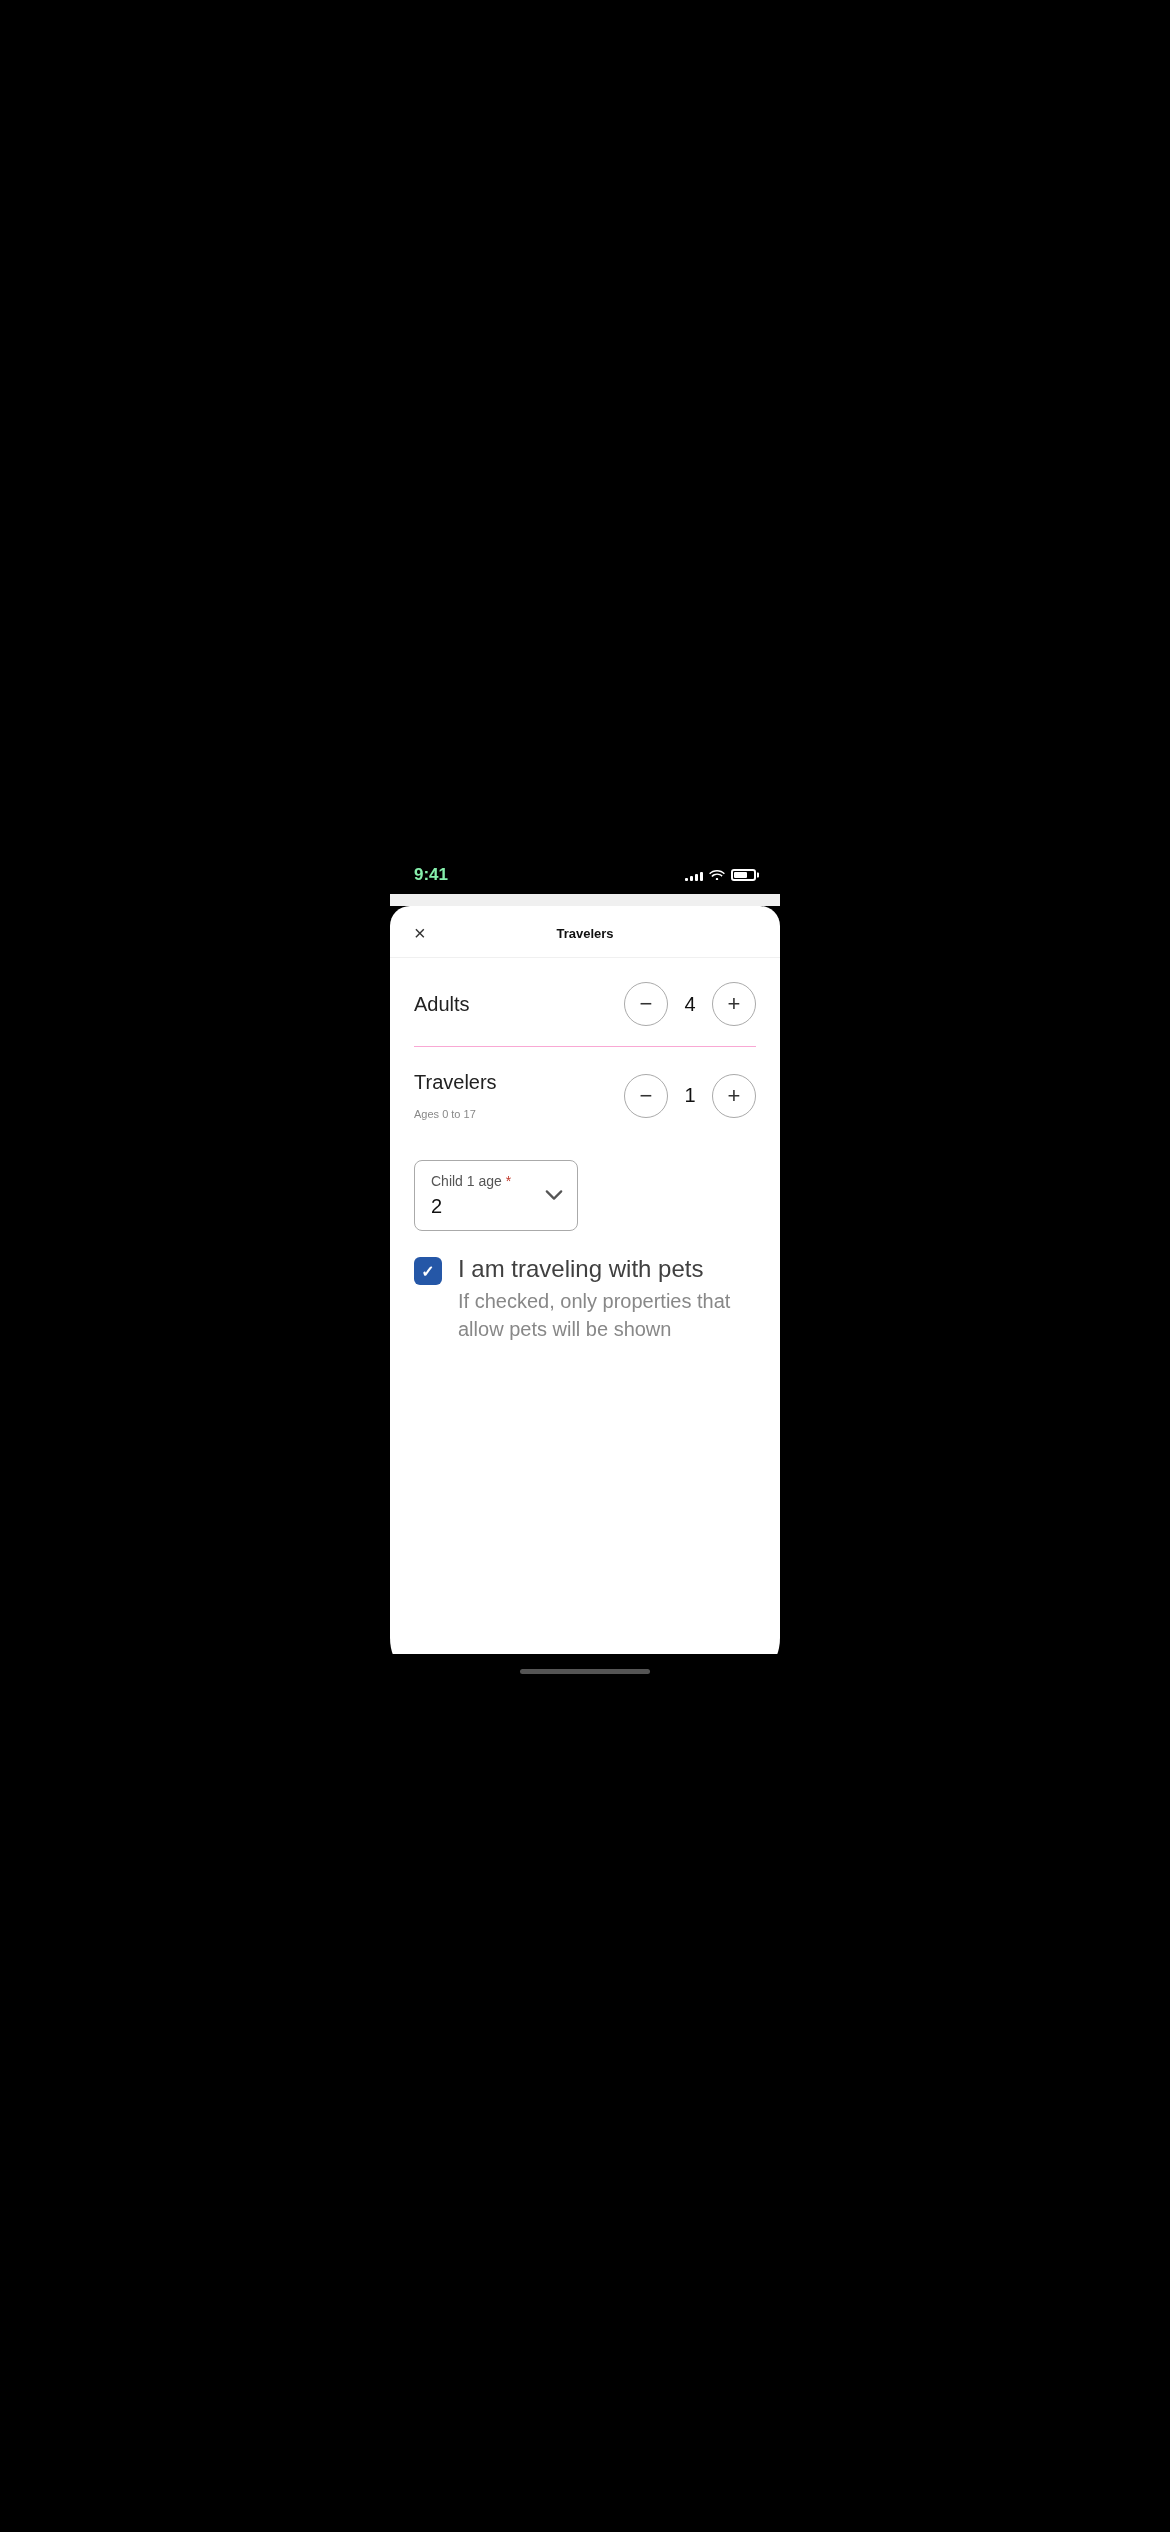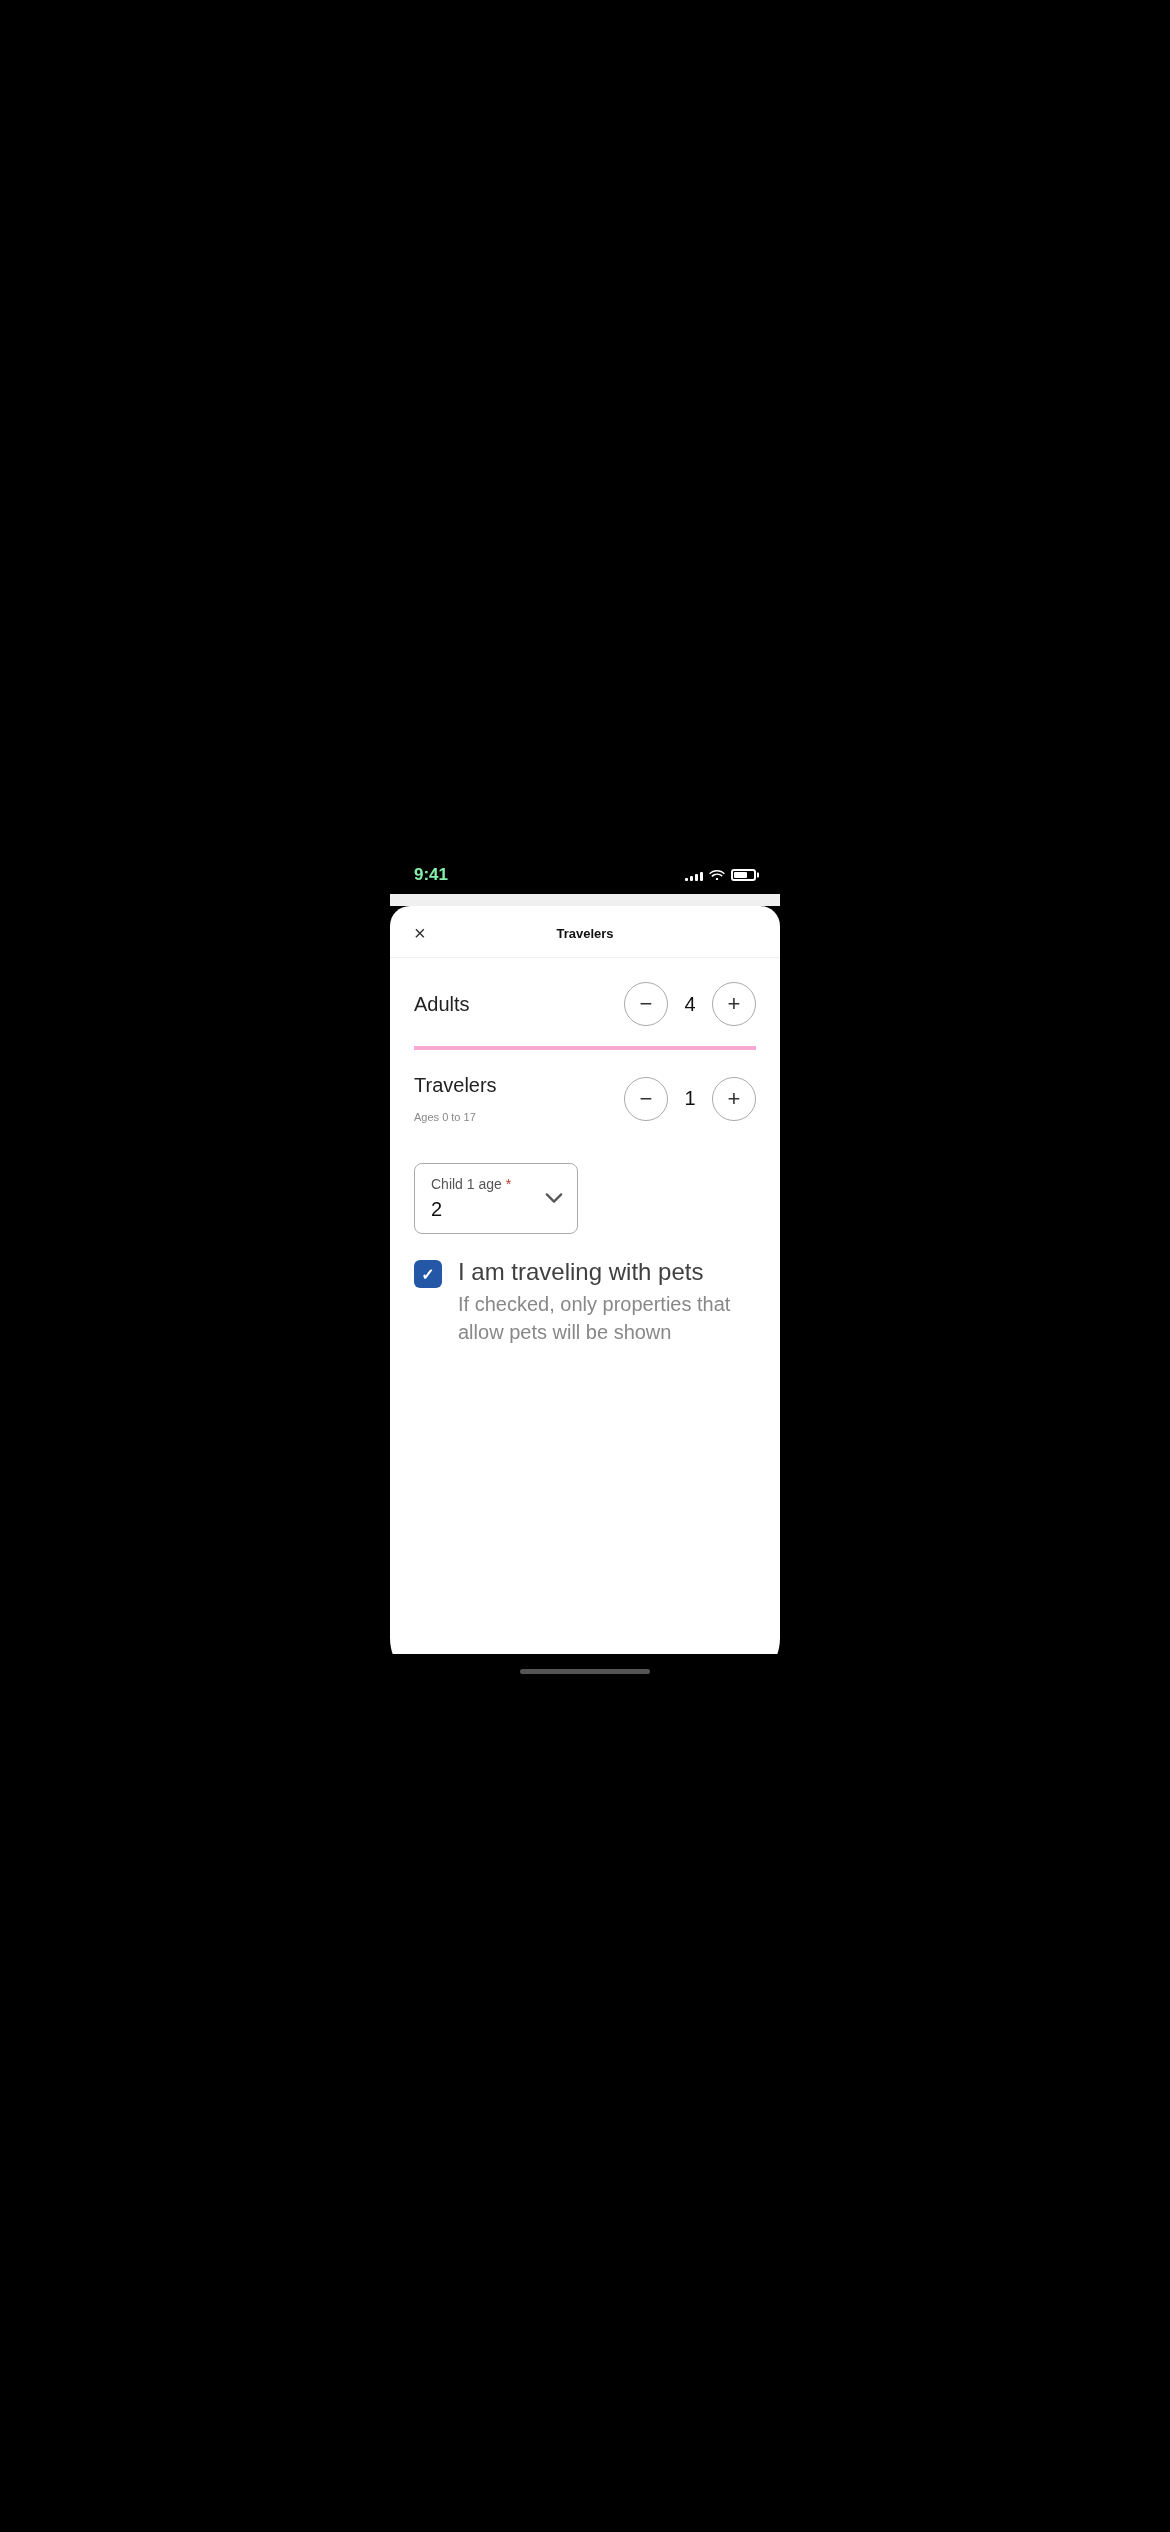--- a/index.html
+++ b/index.html
@@ -147,21 +147,21 @@
       flex: 1;
       padding: 0 24px;
       overflow-y: auto;
     }
 
     .traveler-row {
       display: flex;
       align-items: center;
       justify-content: space-between;
       padding: 24px 0 20px;
-      border-bottom: 4px solid #f9a8d4;
+      border-bottom: 1px solid #f9a8d4;
     }
 
     .traveler-info {
       flex: 1;
     }
 
     .traveler-label {
       font-size: 20px;
       color: #222;
       font-weight: 400;

